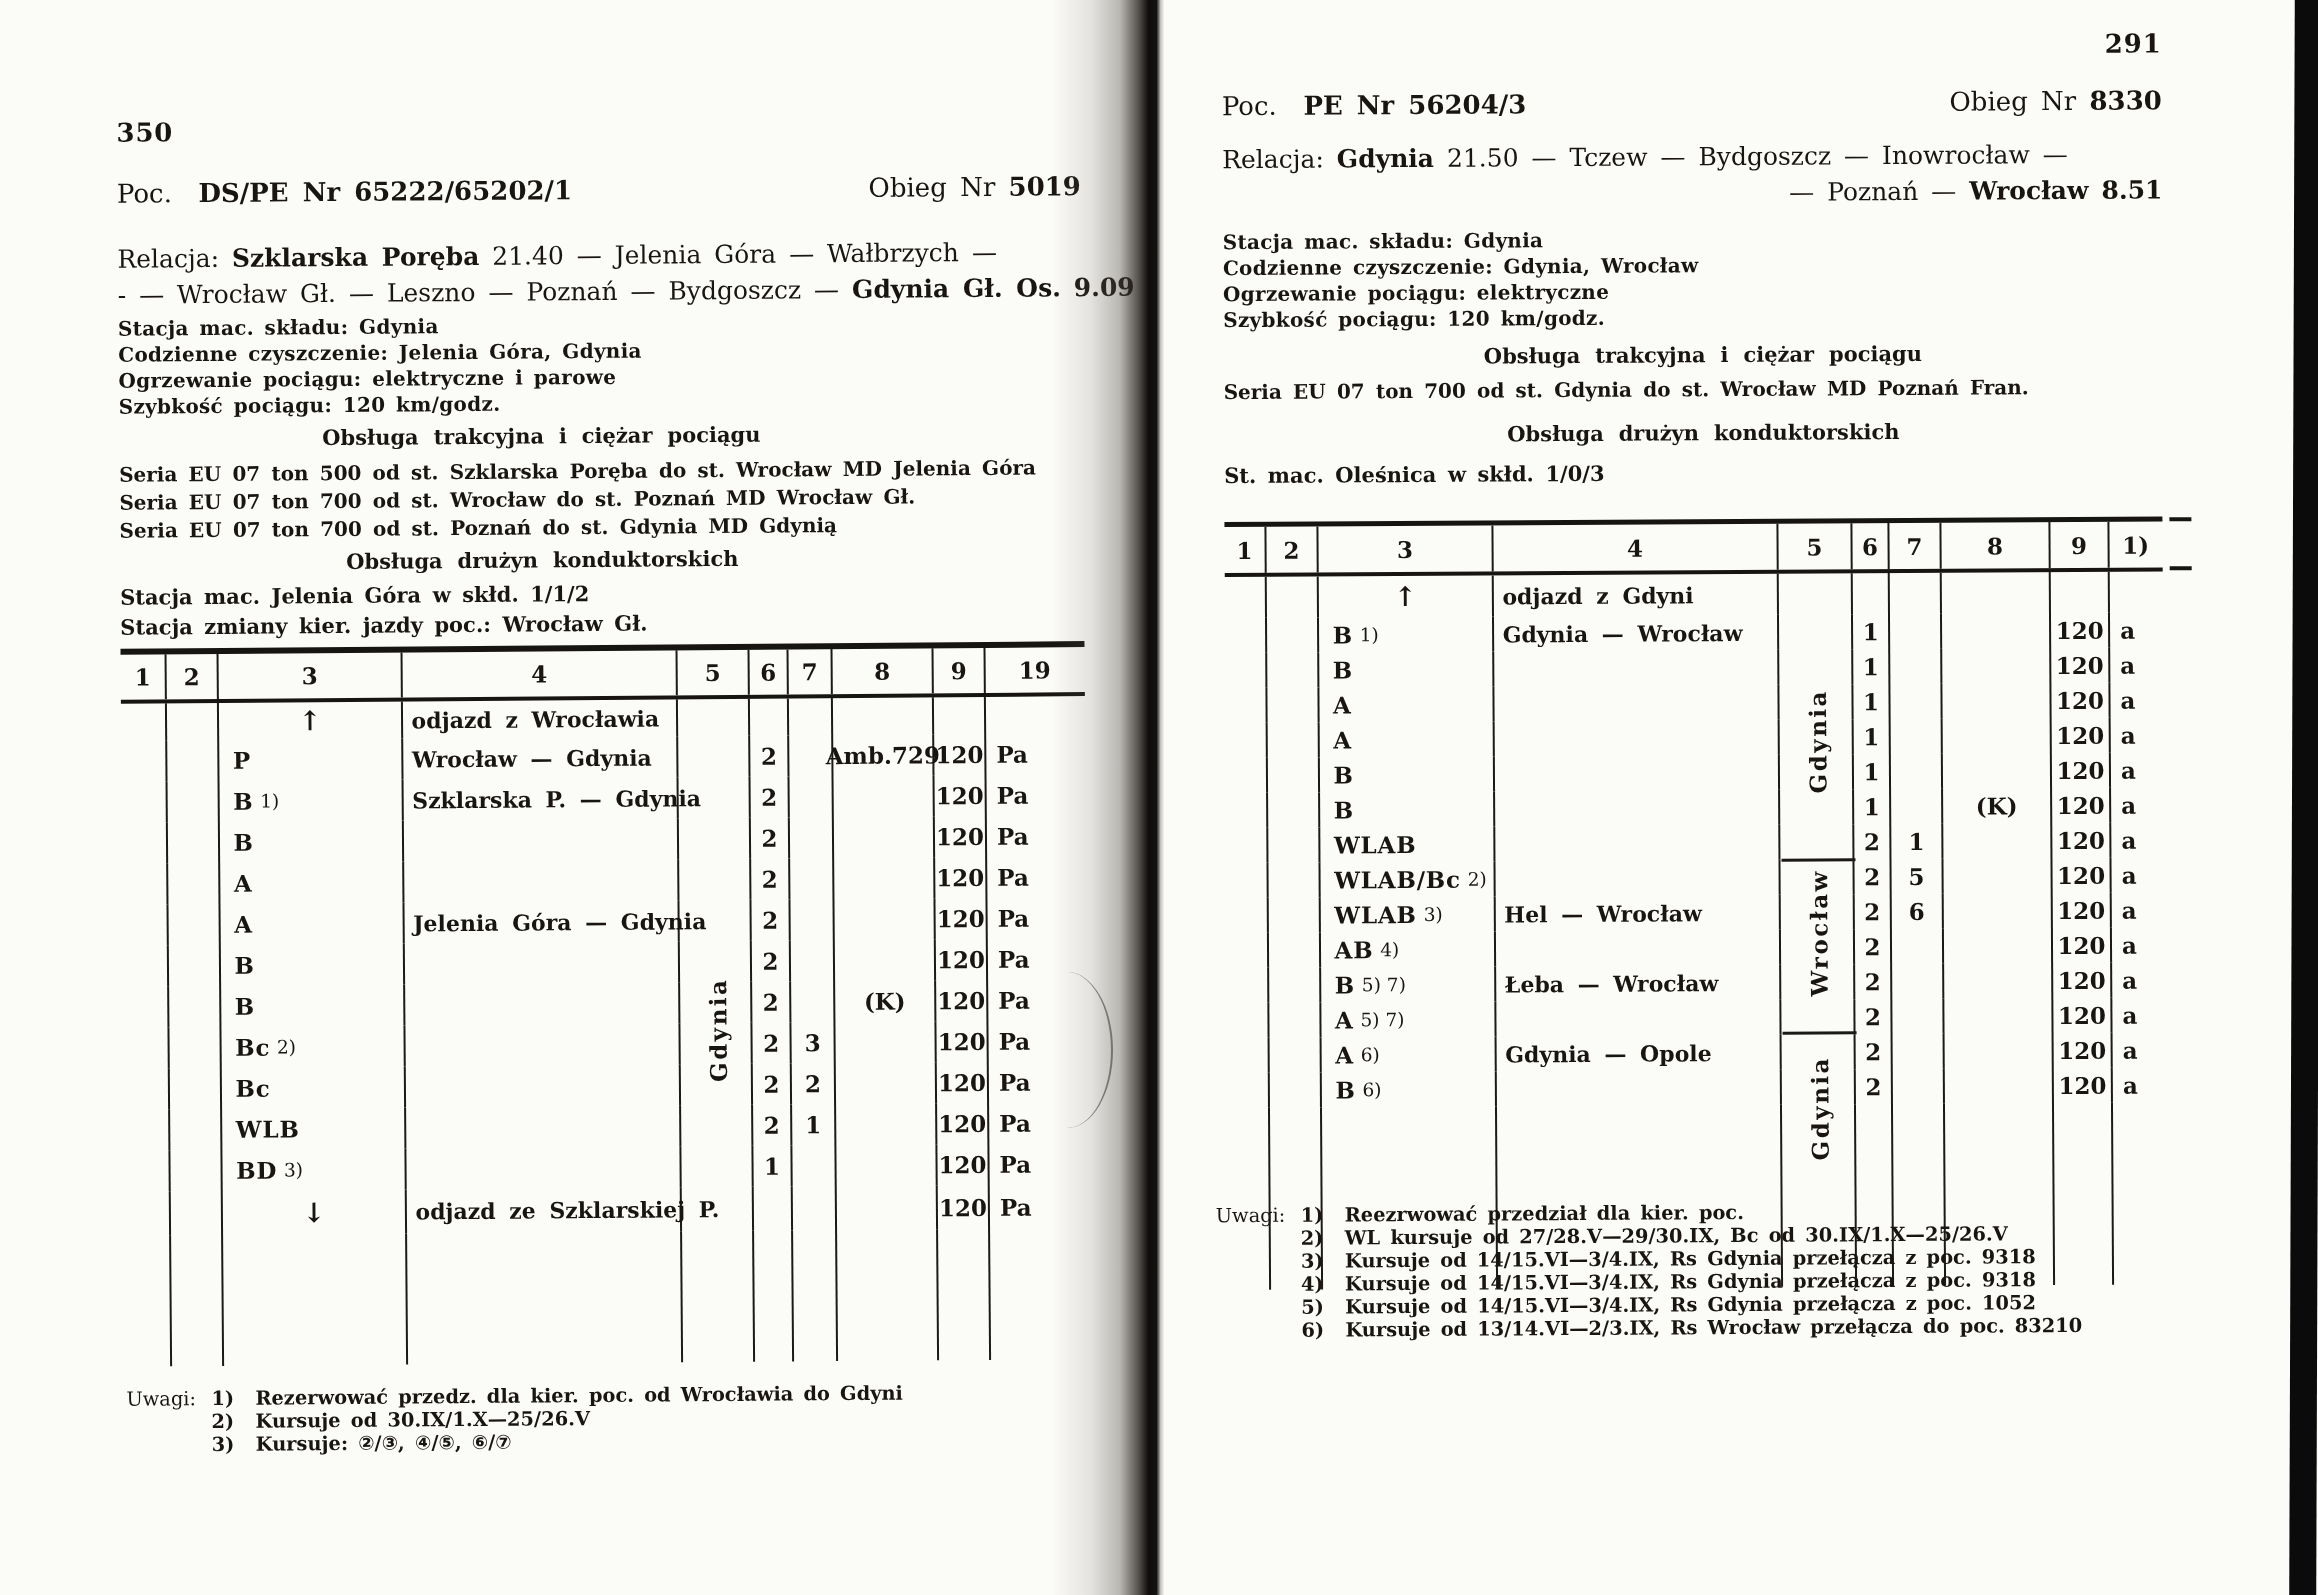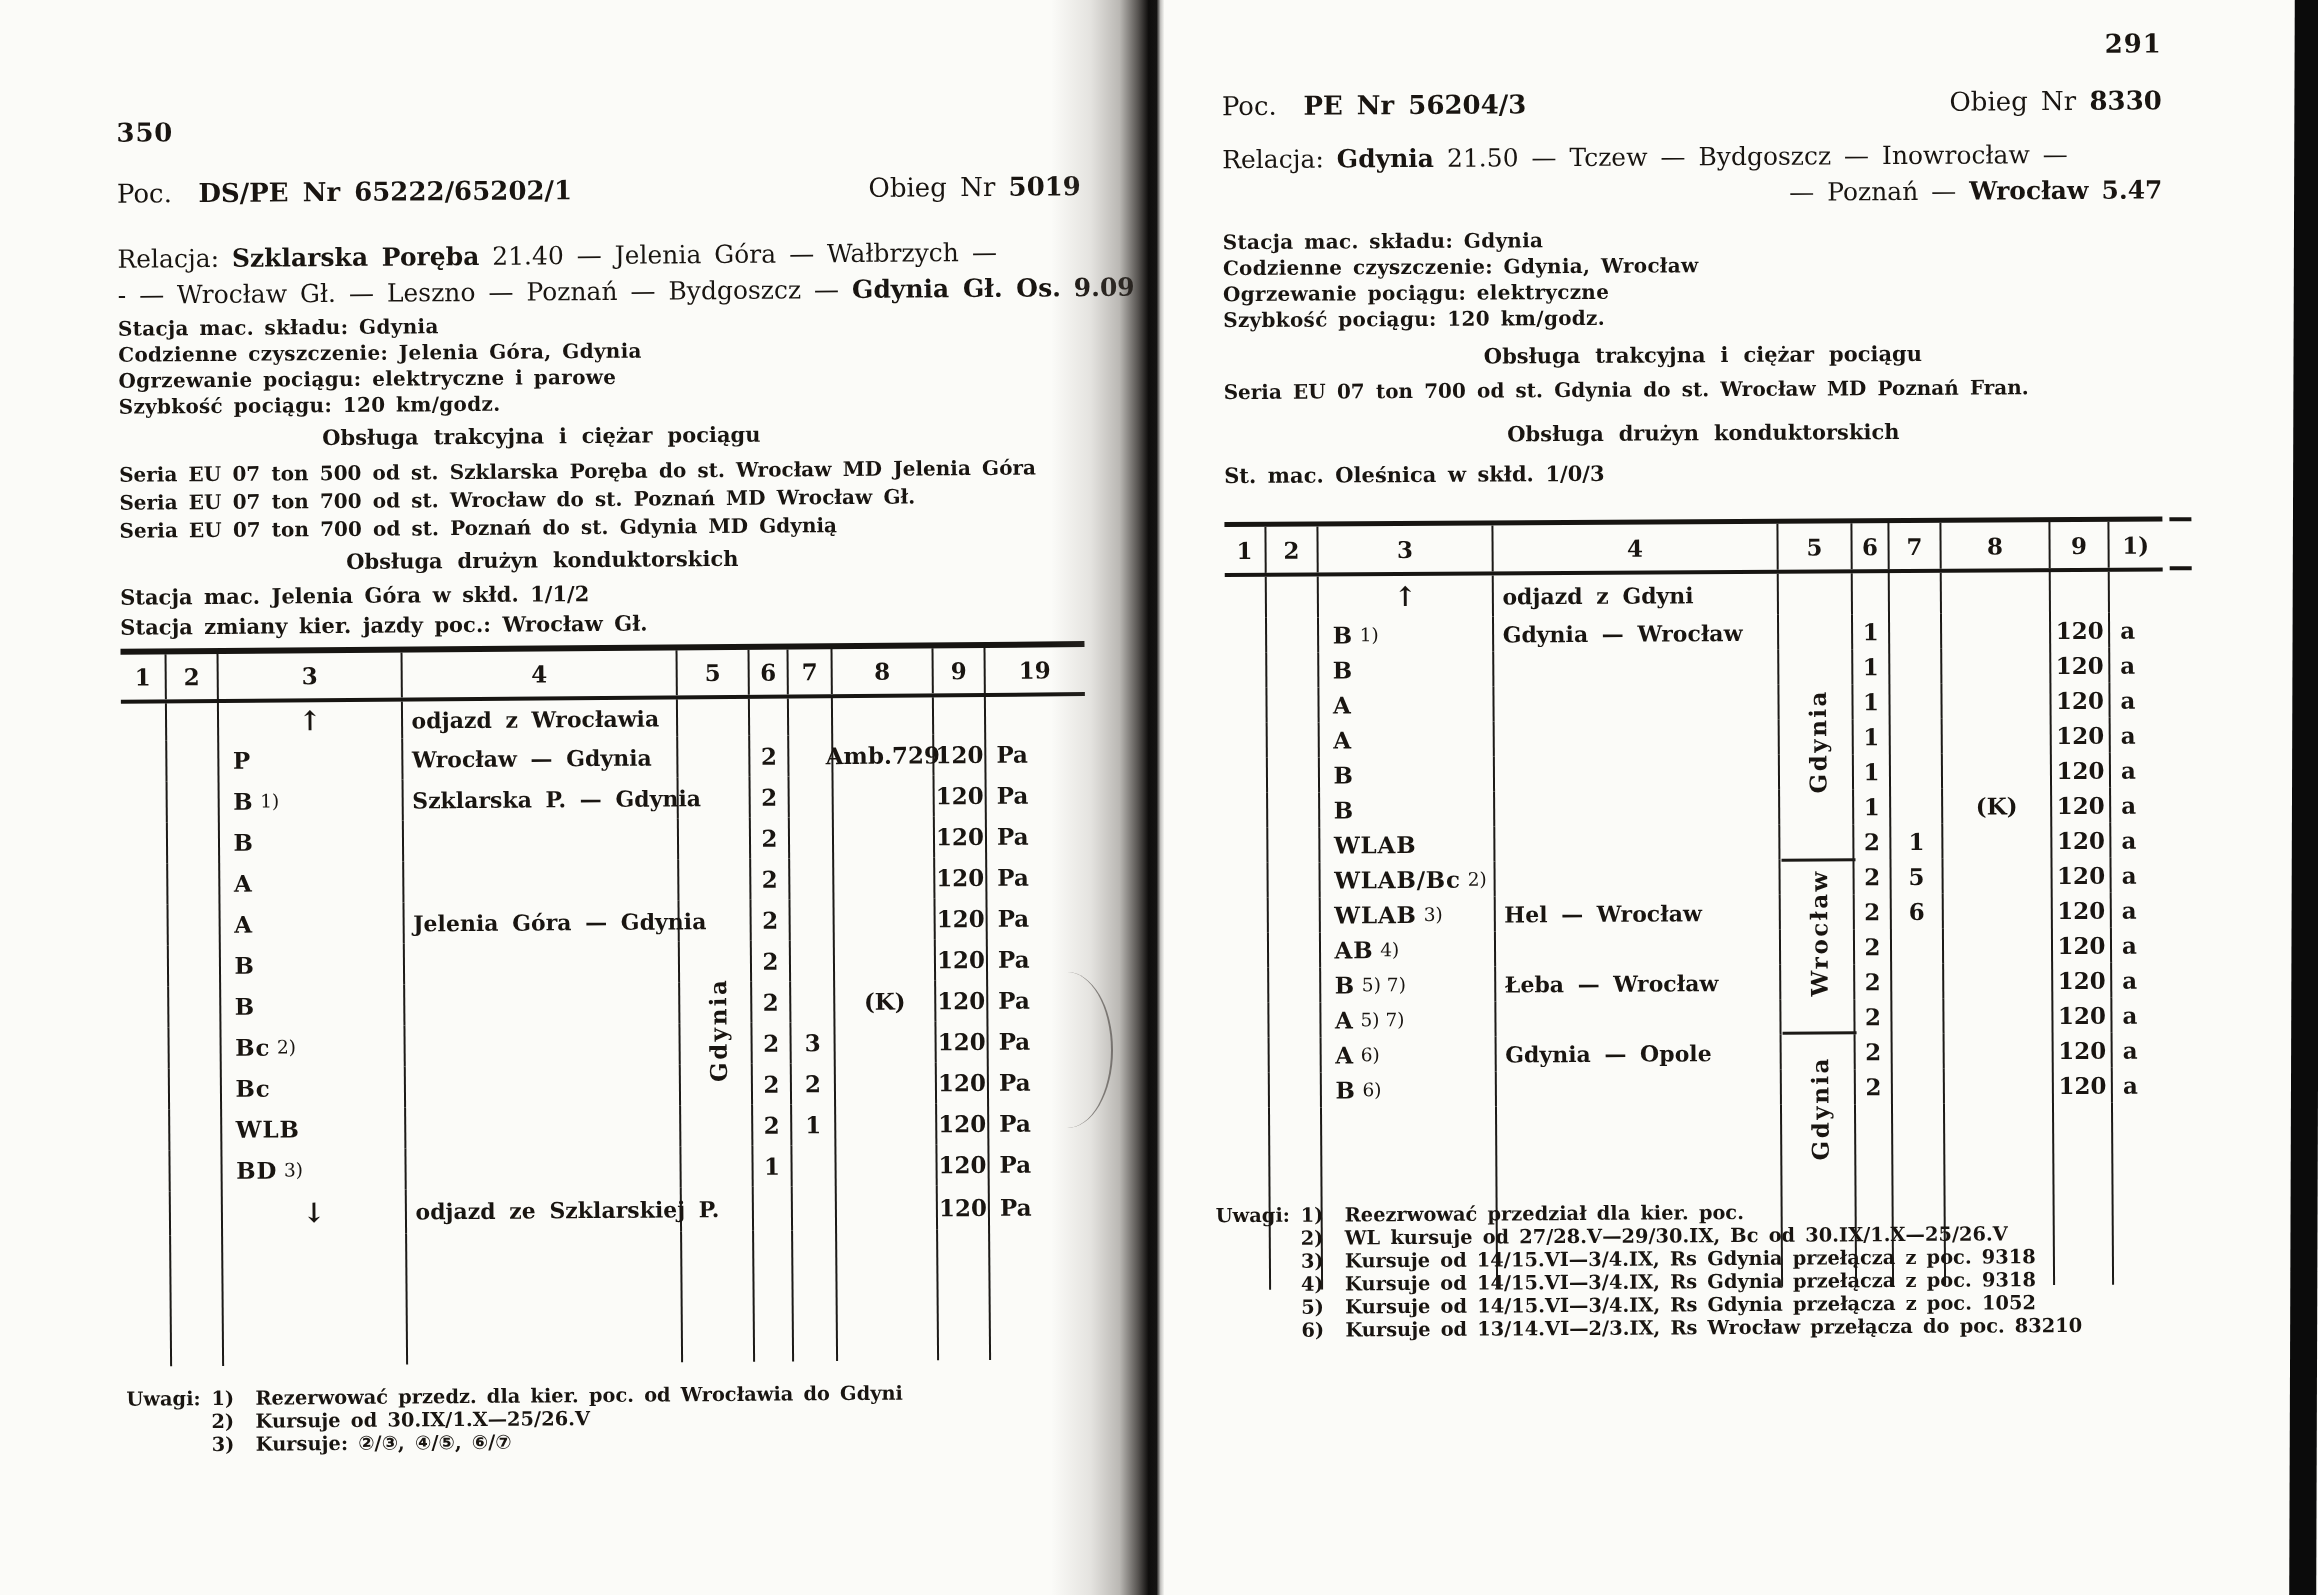--- a/index.html
+++ b/index.html
@@ -100,21 +100,21 @@
   #right-table .v-label{width:72px;left:556px;}
   #rv-gdynia1{top:161px;height:123px;}
   #rv-wroclaw{top:353px;height:123px;}
   #rv-gdynia2{top:526px;height:127px;}
   #r-div1{left:555px;width:74px;top:340px;}
   #r-div2{left:555px;width:74px;top:513px;}
 
   
   .uwagi{font-size:19.4px;word-spacing:3.4px;}
   .uwagi-line{display:flex;height:23px;align-items:center;}
-  .u-label{width:85px;font-weight:bold;flex:none;}
+  .u-label{width:85px;font-weight:normal;flex:none;}
   .u-ref{width:44px;font-weight:bold;flex:none;}
   .u-text{font-weight:bold;white-space:nowrap;font-family:"DejaVu Serif","DejaVu Sans",serif;}
 </style>
 </head>
 <body>
 
 <div id="scan-root">
 
   <div id="left-page" class="abs" style="left:0;top:0;width:1166px;height:1595px;">
     <div class="tilt">
@@ -495,21 +495,21 @@
       </div>
 
       <div class="abs relacja-line" style="left:51px;top:145px;">
         <span>Relacja:</span>
         <span class="bold">Gdynia</span>
         <span>21.50 — Tczew — Bydgoszcz — Inowrocław —</span>
       </div>
       <div class="abs relacja-line" style="left:51px;top:181px;width:940px;text-align:right;">
         <span>— Poznań —</span>
         <span class="bold">Wrocław</span>
-        <span class="bold">5.47</span>
+        <span class="bold">8.51</span>
       </div>
 
       <div class="abs" style="left:51px;top:230px;">
         <div class="info-line" style="height:26px;">Stacja mac. składu: Gdynia</div>
         <div class="info-line" style="height:26px;">Codzienne czyszczenie: Gdynia, Wrocław</div>
         <div class="info-line" style="height:26px;">Ogrzewanie pociągu: elektryczne</div>
         <div class="info-line" style="height:26px;">Szybkość pociągu: 120 km/godz.</div>
       </div>
 
       <div class="abs section-title" style="left:51px;top:345px;width:959px;">Obsługa trakcyjna i ciężar pociągu</div>

